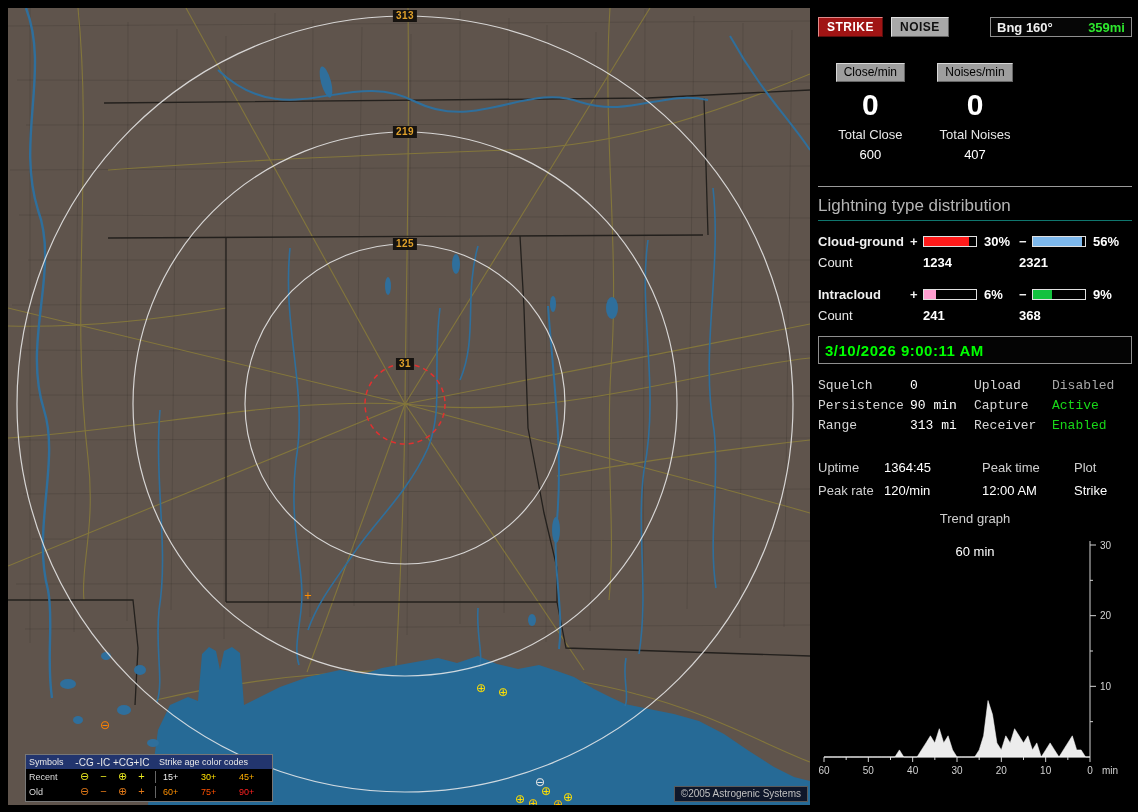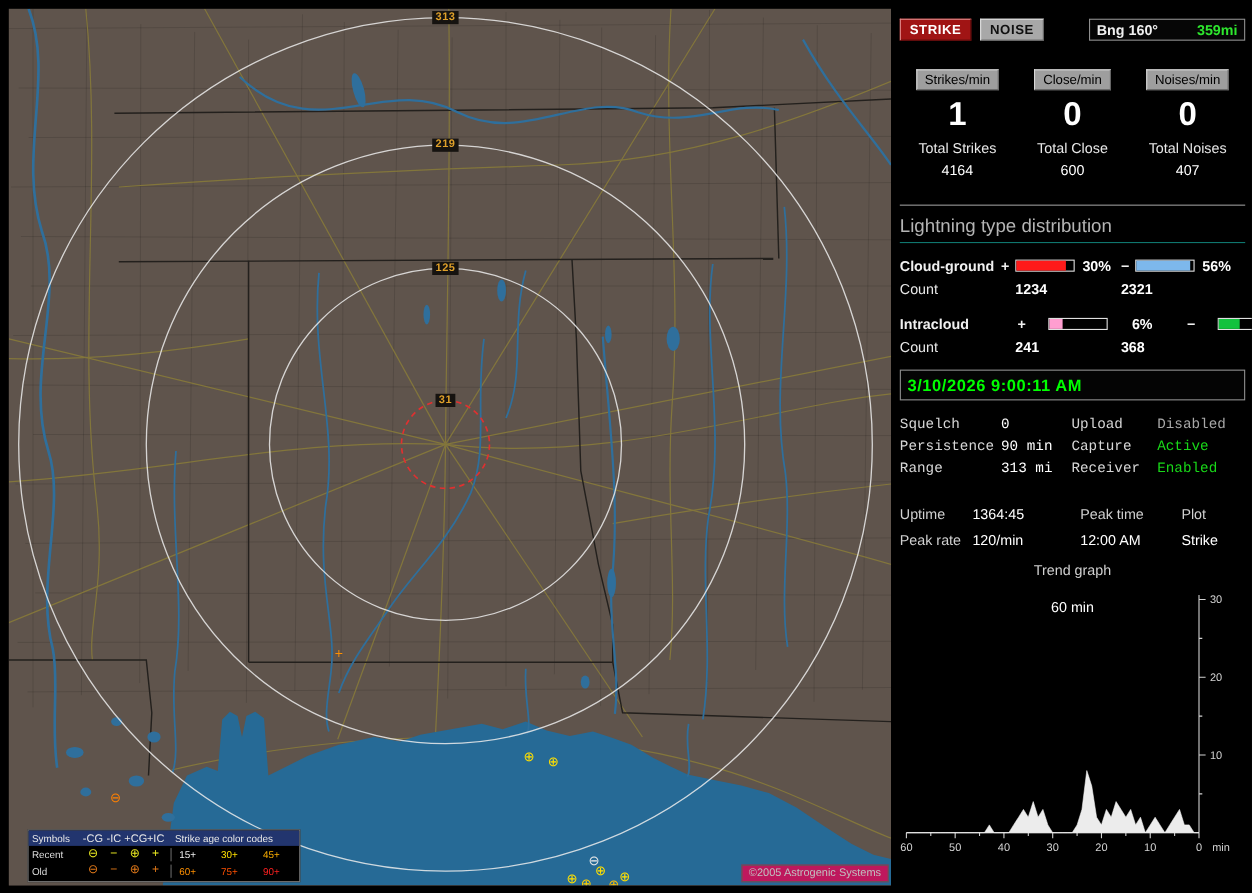--- a/index.html
+++ b/index.html
@@ -16,21 +16,21 @@
     position:relative; flex:0 0 802px; width:802px; height:797px;
     background:#5f544c; overflow:hidden;
   }
   .map-wrap svg { display:block; }
   .ring-label {
     position:absolute; transform:translateX(-50%);
     background:#161310; color:#dfa02a; font-size:10px; font-weight:bold;
     line-height:12px; padding:0 3px; letter-spacing:0.5px;
   }
   .copyright-chip {
-    position:absolute; right:2px; bottom:3px; background:#be185d;
+    position:absolute; right:2px; bottom:3px; background:#0f172a;
     border:1px solid #5a5a5a; color:#c0c0c0; font-size:10px;
     padding:1px 6px; line-height:12px;
   }
   
   .legend {
     position:absolute; left:17px; bottom:3px; width:248px;
     background:#000; border:1px solid #777; font-size:9px; color:#ddd;
     padding-bottom:2px;
   }
   .lg-row {
@@ -82,21 +82,21 @@
   .div1 { margin-top:24px; }
 
   .dist-title {
     margin-top:9px; color:#b4b4b4; font-size:17px;
     padding-bottom:4px; border-bottom:1px solid #0f766e;
   }
   .dist-row {
     display:grid; grid-template-columns:92px 13px 56px 40px 13px 56px 40px;
     align-items:center; margin-top:13px;
   }
-  .dist-row.second { margin-top:17px;gap:15px; }
+  .dist-row.second { margin-top:17px; }
   .dist-label { font-weight:bold; color:#f0f0f0; }
   .dist-sign { color:#f0f0f0; font-weight:bold; }
   .bar-outline { width:54px; height:11px; border:1px solid #e0e0e0; background:#000; }
   .bar-fill { height:100%; }
   .dist-pct { font-weight:bold; color:#fff; padding-left:5px; }
   .count-row { display:grid; grid-template-columns:105px 96px 96px; margin-top:6px; }
   .count-label { color:#e8e8e8; }
   .count-val { color:#ffffff; font-weight:bold; }
 
   .clock-box {
@@ -302,26 +302,20 @@
     <div class="toolbar-row">
       <div class="btn btn-strike">STRIKE</div>
       <div class="btn btn-noise">NOISE</div>
       <div class="bng-box">
         <span class="bng-label">Bng 160°</span>
         <span class="bng-range">359mi</span>
       </div>
     </div>
 
     <div class="stats-grid" id="stats-grid">
-        <div class="stat-col">
-          <div><span class="stat-chip">Strikes/min</span></div>
-          <div class="rate-value">1</div>
-          <div class="total-label">Total Strikes</div>
-          <div class="total-value">4164</div>
-        </div>
         <div class="stat-col">
           <div><span class="stat-chip">Close/min</span></div>
           <div class="rate-value">0</div>
           <div class="total-label">Total Close</div>
           <div class="total-value">600</div>
         </div>
         <div class="stat-col">
           <div><span class="stat-chip">Noises/min</span></div>
           <div class="rate-value">0</div>
           <div class="total-label">Total Noises</div>

